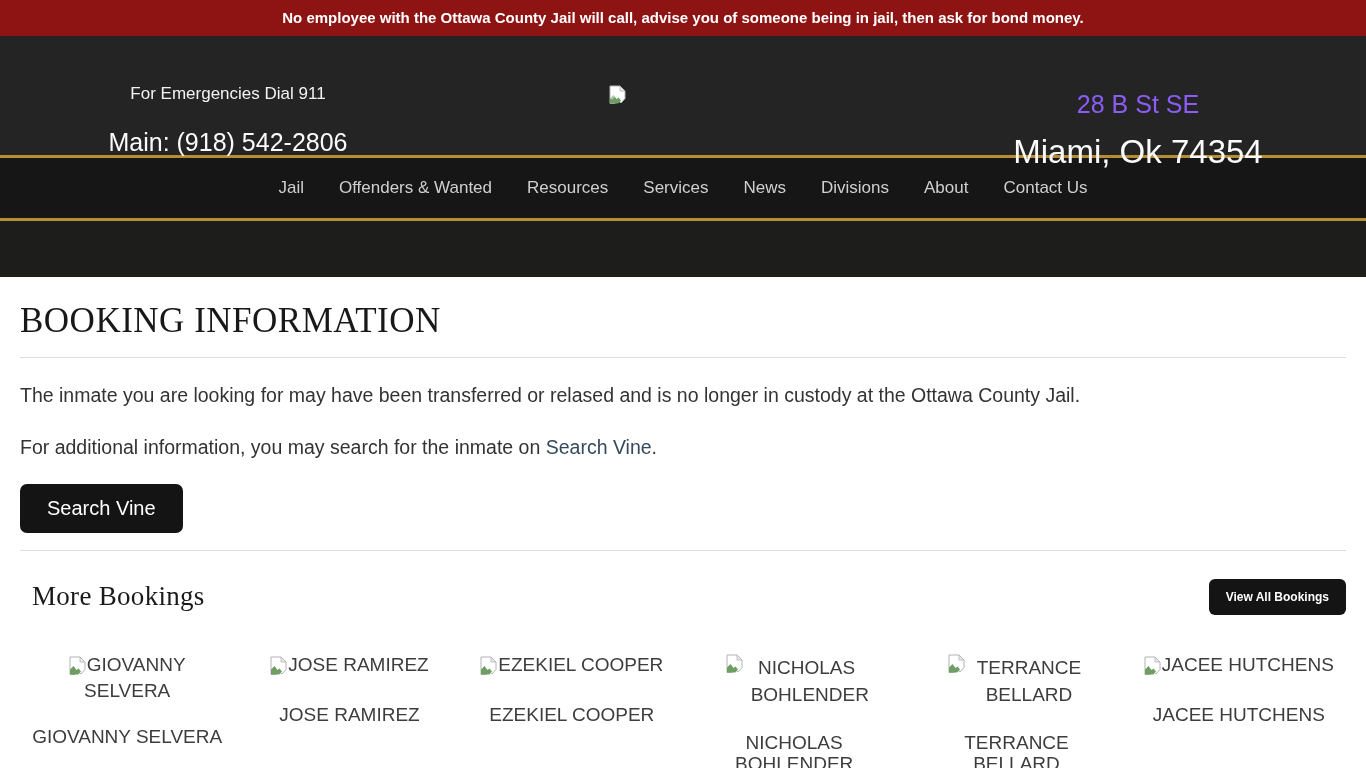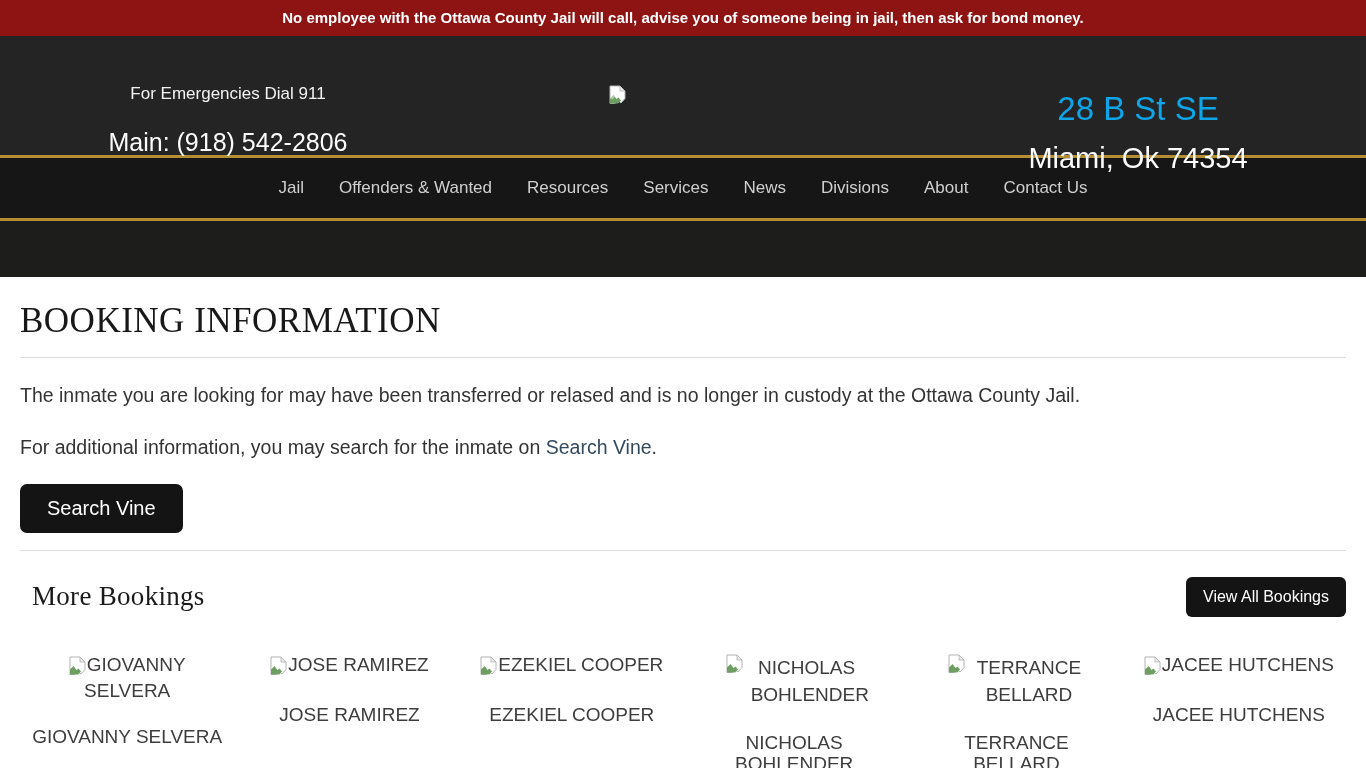--- a/index.html
+++ b/index.html
@@ -20,22 +20,22 @@
   
   .site-header {
     position: relative; height: 119px;
     background: var(--header-bg, #242424); color: #f5f5f5;
   }
   .header-left { position: absolute; left: 0; top: 48px; width: 456px; text-align: center; }
   .emergency-text { font-size: 17px; color: #f2f2f2; }
   .phone-text { font-size: 25px; margin-top: 24px; color: #fbfbfb; }
   .header-logo { position: absolute; left: 609px; top: 49px; cursor: pointer; }
   .header-right { position: absolute; right: 0; top: 54px; width: 456px; text-align: center; }
-  .addr1 { font-size: 33px; color: #0ea5e9; }
-  .addr2 { font-size: 29px; margin-top: 14px; color: #fbfbfb; }
+  .addr1 { font-size: 25px; color: #8b5cf6; }
+  .addr2 { font-size: 33px; margin-top: 14px; color: #fbfbfb; }
   
   .nav-bar {
     background: var(--nav-bg, #161616);
     border-top: 3px solid var(--gold, #b68d33);
     border-bottom: 3px solid var(--gold, #b68d33);
   }
   .nav-list {
     display: flex; justify-content: center; align-items: center;
     gap: 35px; height: 60px; margin: 0; padding: 0; list-style: none;
   }
@@ -58,21 +58,21 @@
     border: none; border-radius: 7px; cursor: pointer;
     font-family: "Liberation Sans", sans-serif;
   }
   .search-vine-btn { font-size: 20px; padding: 13px 27px; margin: 25px 0 17px 0; }
   .divider-2 { margin-top: 0; }
   .bookings-header { display: flex; justify-content: space-between; align-items: center; margin-top: 18px; }
   .section-title {
     font-family: "Liberation Serif", serif; font-weight: 400;
     font-size: 27px; color: #1a1a1a; margin: 12px; letter-spacing: 0.3px;
   }
-  .view-all-btn { font-size: 16px; padding: 11px 17px; border-radius: 6px; }
+  .view-all-btn { font-size: 12px; padding: 11px 17px; border-radius: 6px; font-weight: bold; }
   
   .bookings-grid {
     display: grid; grid-template-columns: repeat(6, 1fr); gap: 8px;
     margin-top: 30px;
   }
   .booking-cell { text-align: center; font-size: 19px; color: #3d3d3d; padding: 0 10px; }
   .booking-img { line-height: 22px; cursor: pointer; }
   .broken-icon { display: inline-block; vertical-align: -4px; margin-right: 1px; }
   .alt-text { color: #3d3d3d; }
   .booking-caption { margin-top: 24px; line-height: 21px; cursor: pointer; }

